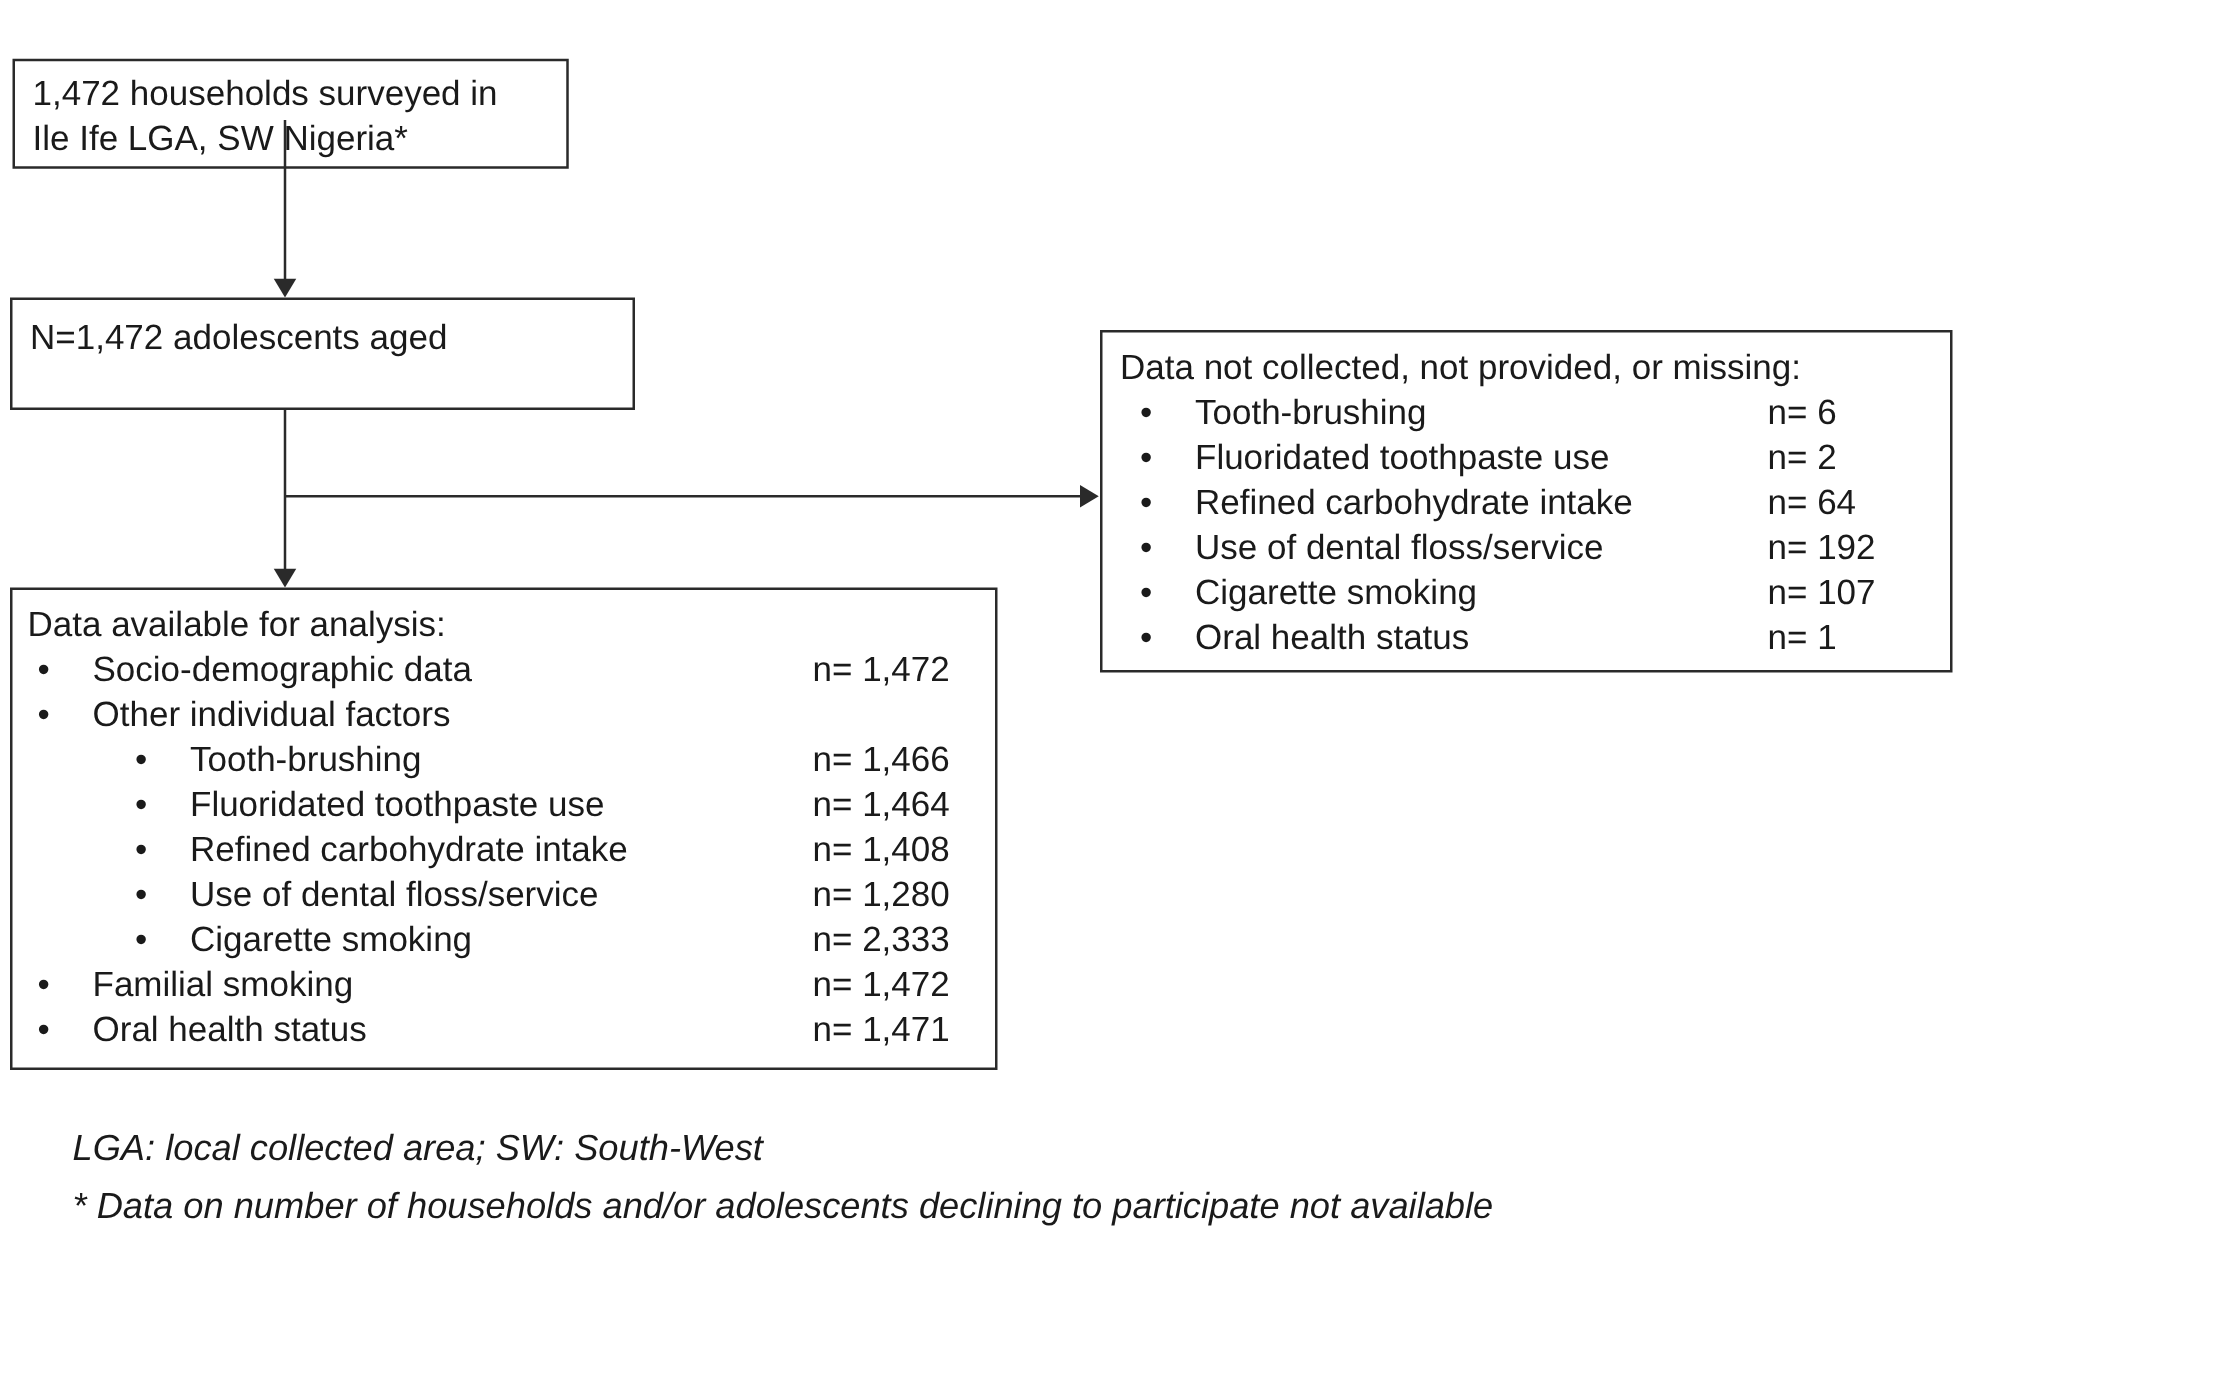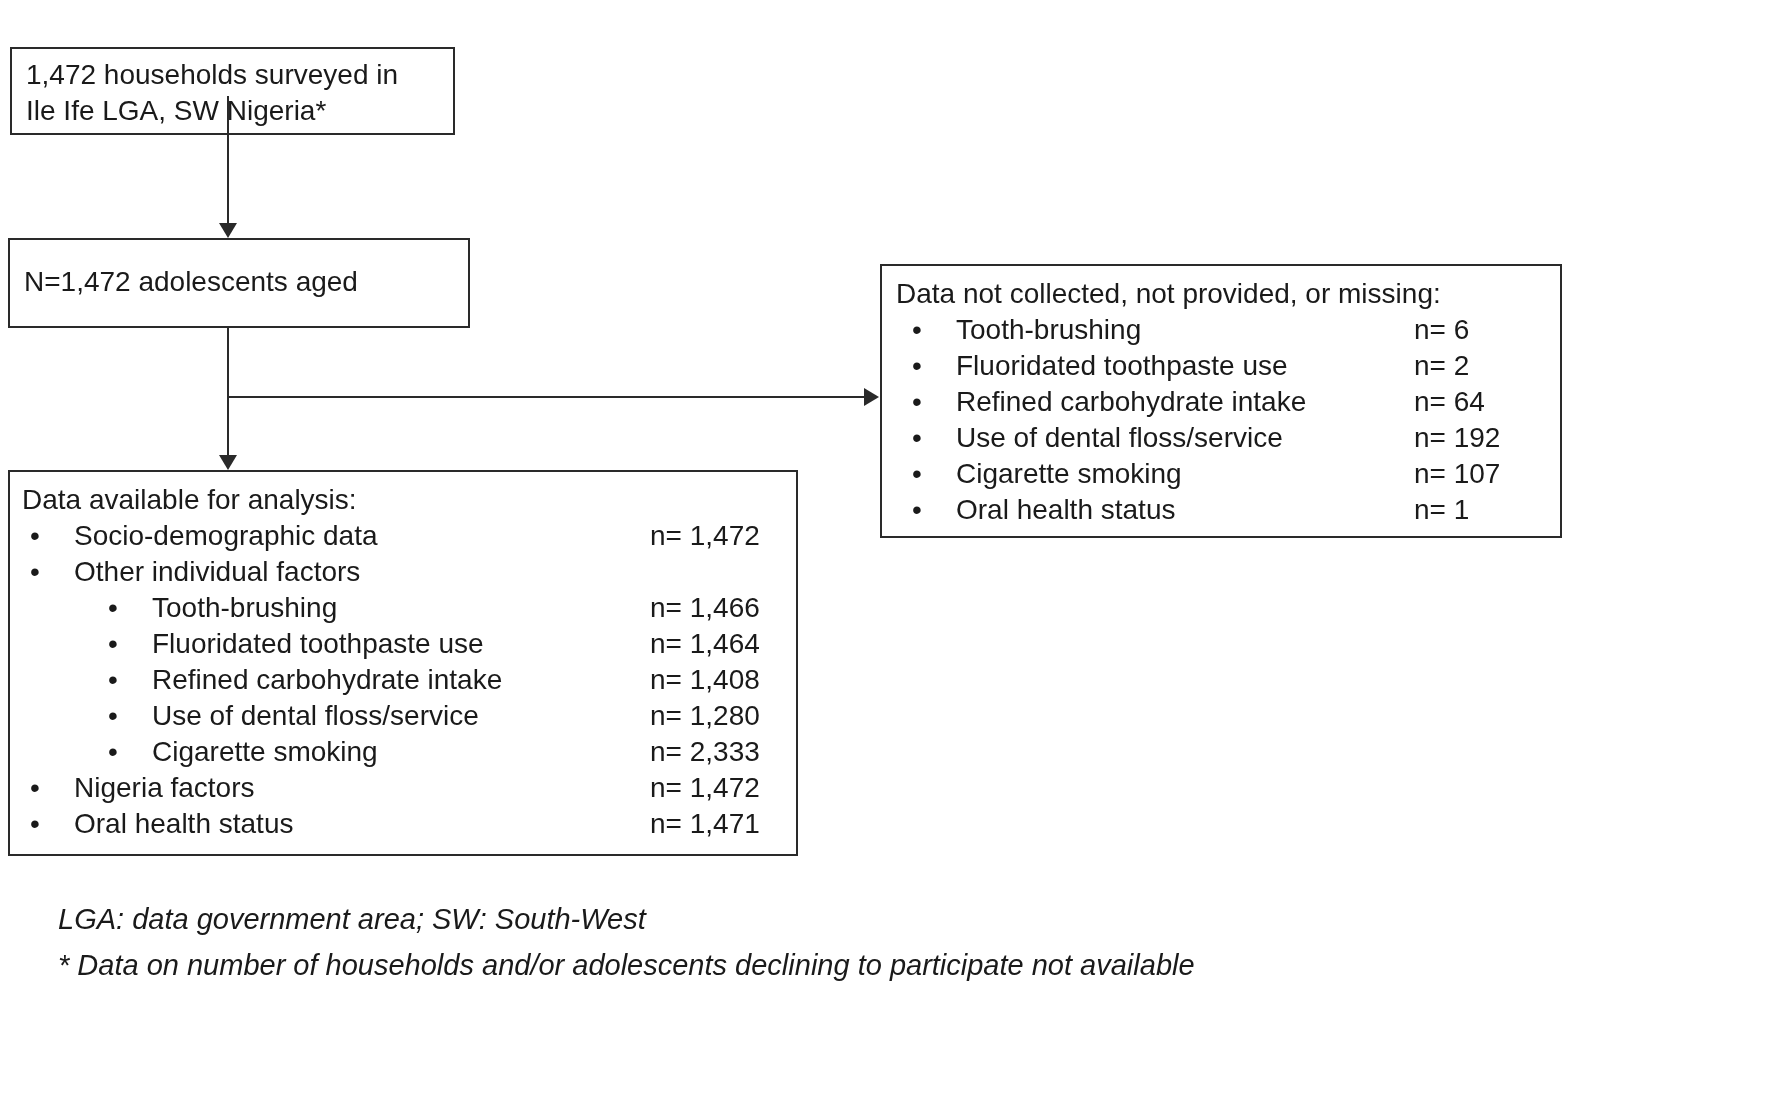--- a/index.html
+++ b/index.html
@@ -13,21 +13,21 @@
     font-size: 28px;
     overflow: hidden;
   }
   .box {
     position: absolute;
     border: 2px solid #2a2a2a;
     background: #ffffff;
     box-sizing: border-box;
   }
   .box-households { left: 10px; top: 8px; width: 445px; height: 88px; padding: 8px 14px; line-height: 36px; margin-top: 39px; }
-  .box-enrolled   { left: 8px;  top: 238px; width: 462px; height: 90px; padding: 24px 14px; line-height: 36px; }
+  .box-enrolled   { left: 8px;  top: 238px; width: 500px; height: 90px; padding: 12px 14px; line-height: 36px; }
 
   .box-missing    { left: 880px; top: 264px; width: 682px; height: 274px; padding: 10px 14px; line-height: 36px; }
   .box-available  { left: 8px;  top: 470px; width: 790px; height: 386px; padding: 10px 12px; line-height: 36px; }
 
   .box-title { font-weight: normal; line-height: 36px; }
 
   .row { position: relative; line-height: 36px; }
   .bullet { position: absolute; }
 
   
@@ -162,28 +162,28 @@
       <span class="label">Use of dental floss/service</span>
       <span class="n">n= 1,280</span>
     </div>
     <div class="row lvl2">
       <span class="bullet">•</span>
       <span class="label">Cigarette smoking</span>
       <span class="n">n= 2,333</span>
     </div>
     <div class="row lvl1">
       <span class="bullet">•</span>
-      <span class="label">Nigeria factors</span>
+      <span class="label">Familial smoking</span>
       <span class="n">n= 1,472</span>
     </div>
     <div class="row lvl1">
       <span class="bullet">•</span>
       <span class="label">Oral health status</span>
       <span class="n">n= 1,471</span>
     </div>
   </div>
 
   <div class="footnotes">
-    <div>LGA: data government area; SW: South-West</div>
+    <div>LGA: local collected area; SW: South-West</div>
     <div>* Data on number of households and/or adolescents declining to participate not available</div>
   </div>
 
 </div>
 
 </body></html>

